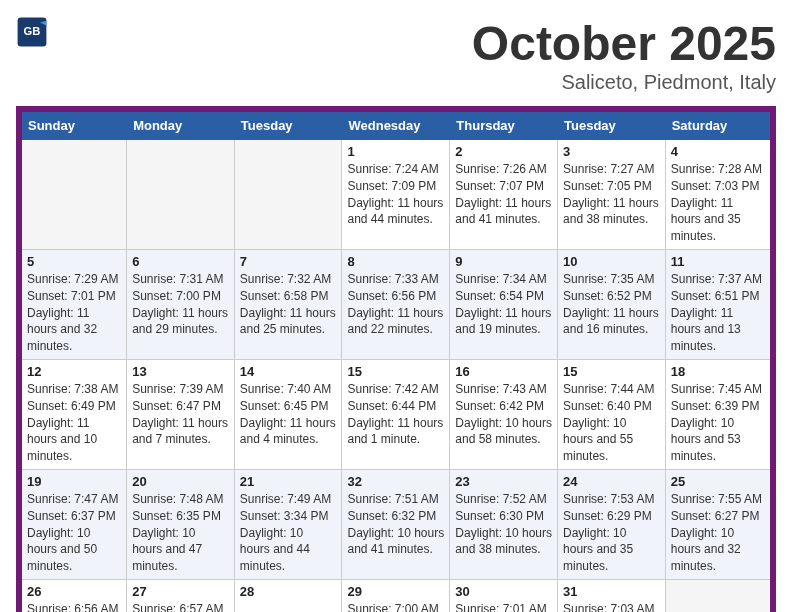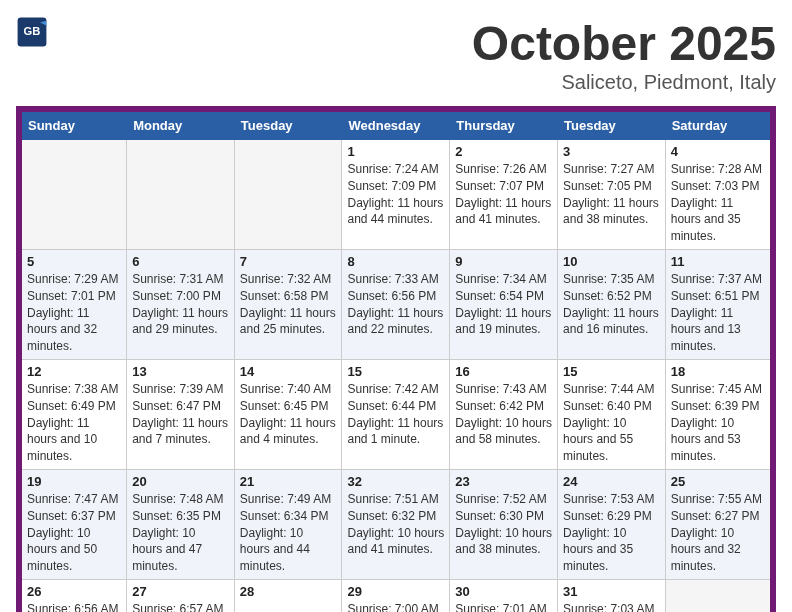--- a/index.html
+++ b/index.html
@@ -238,21 +238,21 @@
         </td>
         <td>
           <div class="day-number">20</div>
           <div class="day-info" style="white-space: pre-line;">Sunrise: 7:48 AM
 Sunset: 6:35 PM
 Daylight: 10 hours and 47 minutes.</div>
         </td>
         <td>
           <div class="day-number">21</div>
           <div class="day-info" style="white-space: pre-line;">Sunrise: 7:49 AM
-Sunset: 6:34 PM
+Sunset: 3:34 PM
 Daylight: 10 hours and 44 minutes.</div>
         </td>
         <td>
           <div class="day-number">32</div>
           <div class="day-info" style="white-space: pre-line;">Sunrise: 7:51 AM
 Sunset: 6:32 PM
 Daylight: 10 hours and 41 minutes.</div>
         </td>
         <td>
           <div class="day-number">23</div>

